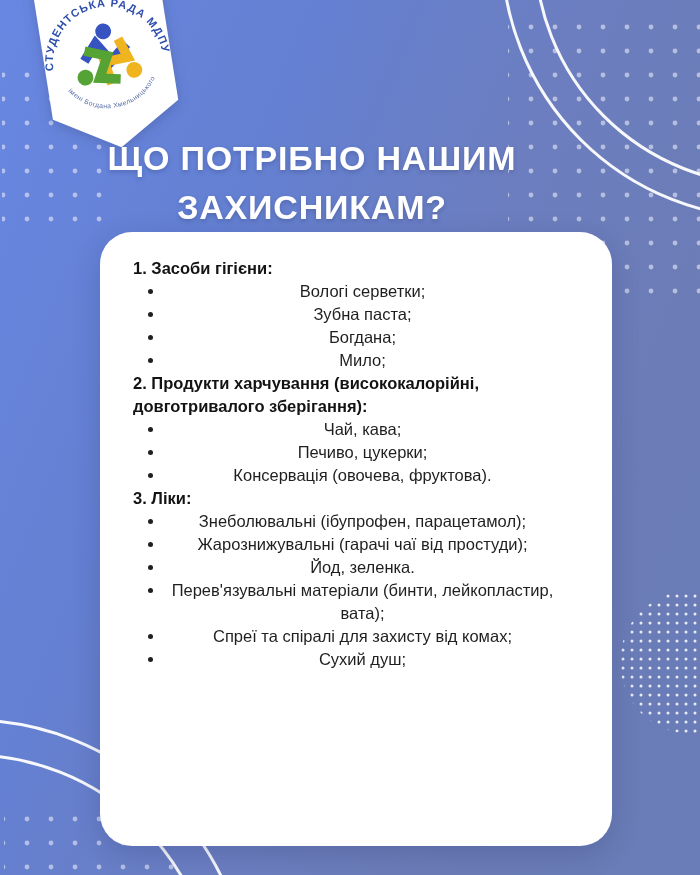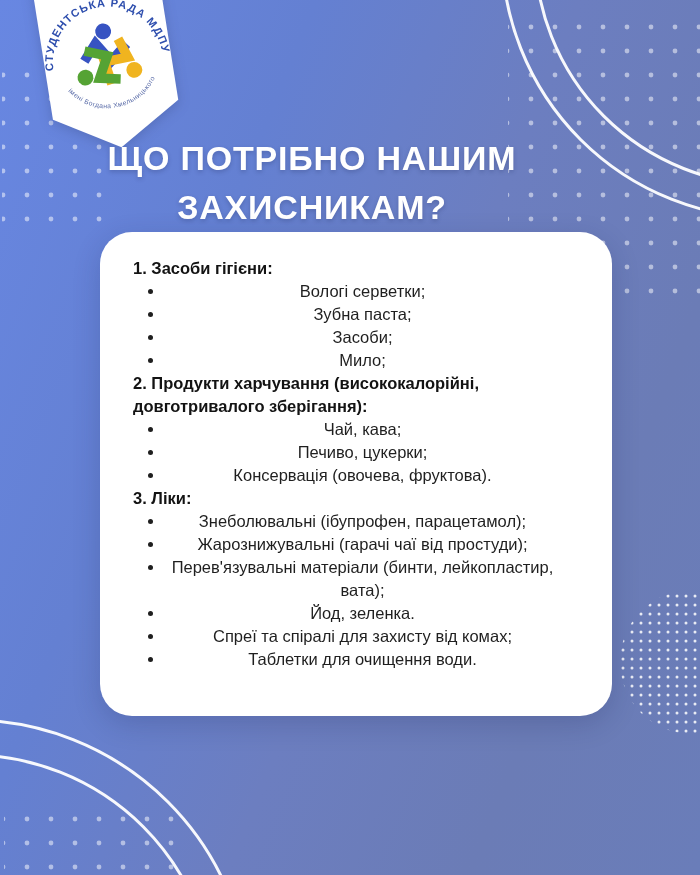--- a/index.html
+++ b/index.html
@@ -13,21 +13,21 @@
   .logo-svg{position:absolute;left:22px;top:-8px;width:170px;height:185px;overflow:visible;
     filter:drop-shadow(0 3px 6px rgba(40,50,100,.25));}
   
   .title{
     position:absolute;top:134px;left:0;width:580px;box-sizing:border-box;padding-left:44px;
     text-align:center;color:#ffffff;font-weight:bold;font-size:34px;line-height:49px;
     letter-spacing:.8px;text-shadow:0 2px 4px rgba(35,45,95,.28);
   }
   
   .card{
-    position:absolute;left:100px;top:232px;width:512px;height:484px;box-sizing:border-box;
+    position:absolute;left:100px;top:232px;width:512px;height:614px;box-sizing:border-box;
     background:#ffffff;border-radius:32px;padding:25px 26px 20px 33px;
     box-shadow:0 8px 28px rgba(25,35,85,.20);
     color:#1f1f1f;font-size:16.5px;line-height:23px;
   }
   .sec-title{font-weight:bold;color:#131313;}
   .card ul{list-style:none;margin:0;padding:0;text-align:center;}
   .card li{position:relative;padding-left:30px;padding-right:24px;}
   .card li::before{
     content:"";position:absolute;left:15px;top:9px;width:5px;height:5px;border-radius:50%;background:#1f1f1f;
   }
@@ -88,38 +88,38 @@
   <div>ЩО ПОТРІБНО НАШИМ</div>
   <div>ЗАХИСНИКАМ?</div>
 </div>
 
 <div class="card">
 
   <div class="sec-title">1. Засоби гігієни:</div>
   <ul>
     <li>Вологі серветки;</li>
     <li>Зубна паста;</li>
-    <li>Засоби;</li>
+    <li>Богдана;</li>
     <li>Мило;</li>
   </ul>
 
   <div class="sec-title">2. Продукти харчування (висококалорійні,</div>
   <div class="sec-title">довготривалого зберігання):</div>
   <ul>
     <li>Чай, кава;</li>
     <li>Печиво, цукерки;</li>
     <li>Консервація (овочева, фруктова).</li>
   </ul>
 
   <div class="sec-title">3. Ліки:</div>
   <ul>
     <li>Знеболювальні (ібупрофен, парацетамол);</li>
     <li>Жарознижувальні (гарачі чаї від простуди);</li>
+    <li>Йод, зеленка.</li>
     <li>Перев'язувальні матеріали (бинти, лейкопластир, вата);</li>
-    <li>Йод, зеленка.</li>
   </ul>
 
   <ul>
     <li>Спреї та спіралі для захисту від комах;</li>
-    <li>Таблетки для очищення води.</li>
+    <li>Сухий душ;</li>
   </ul>
 
 </div>
 
 </body></html>

